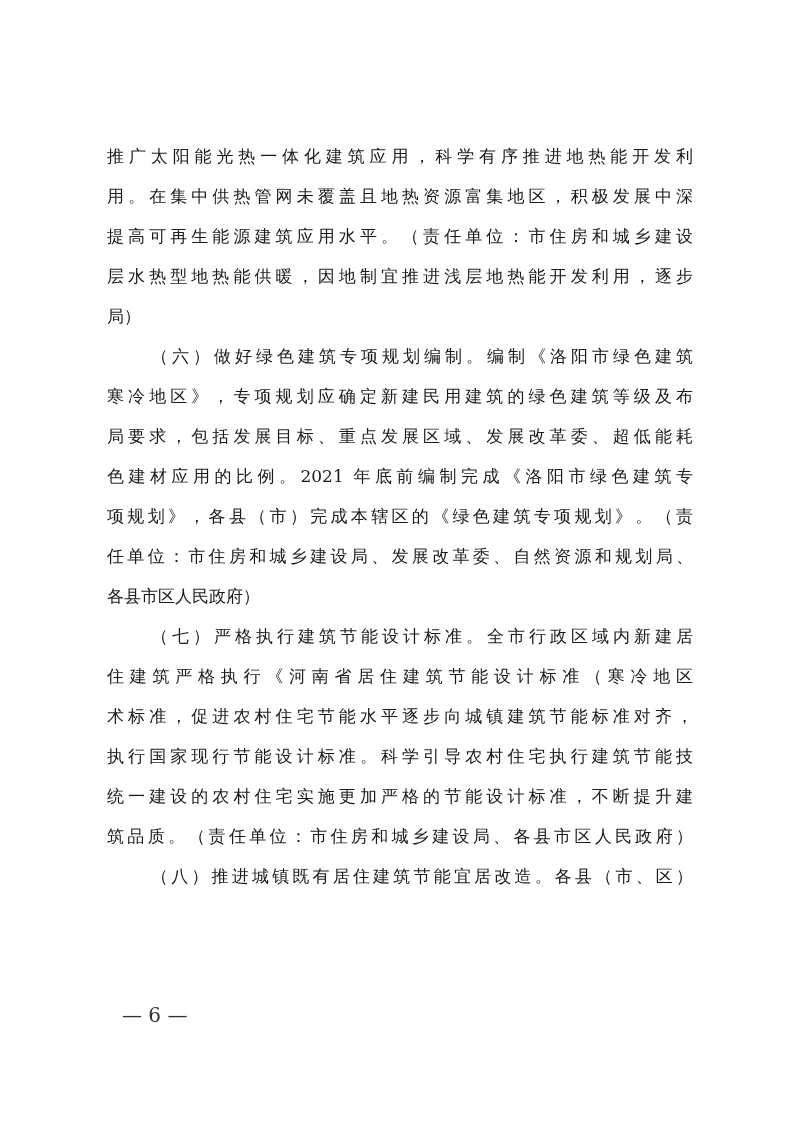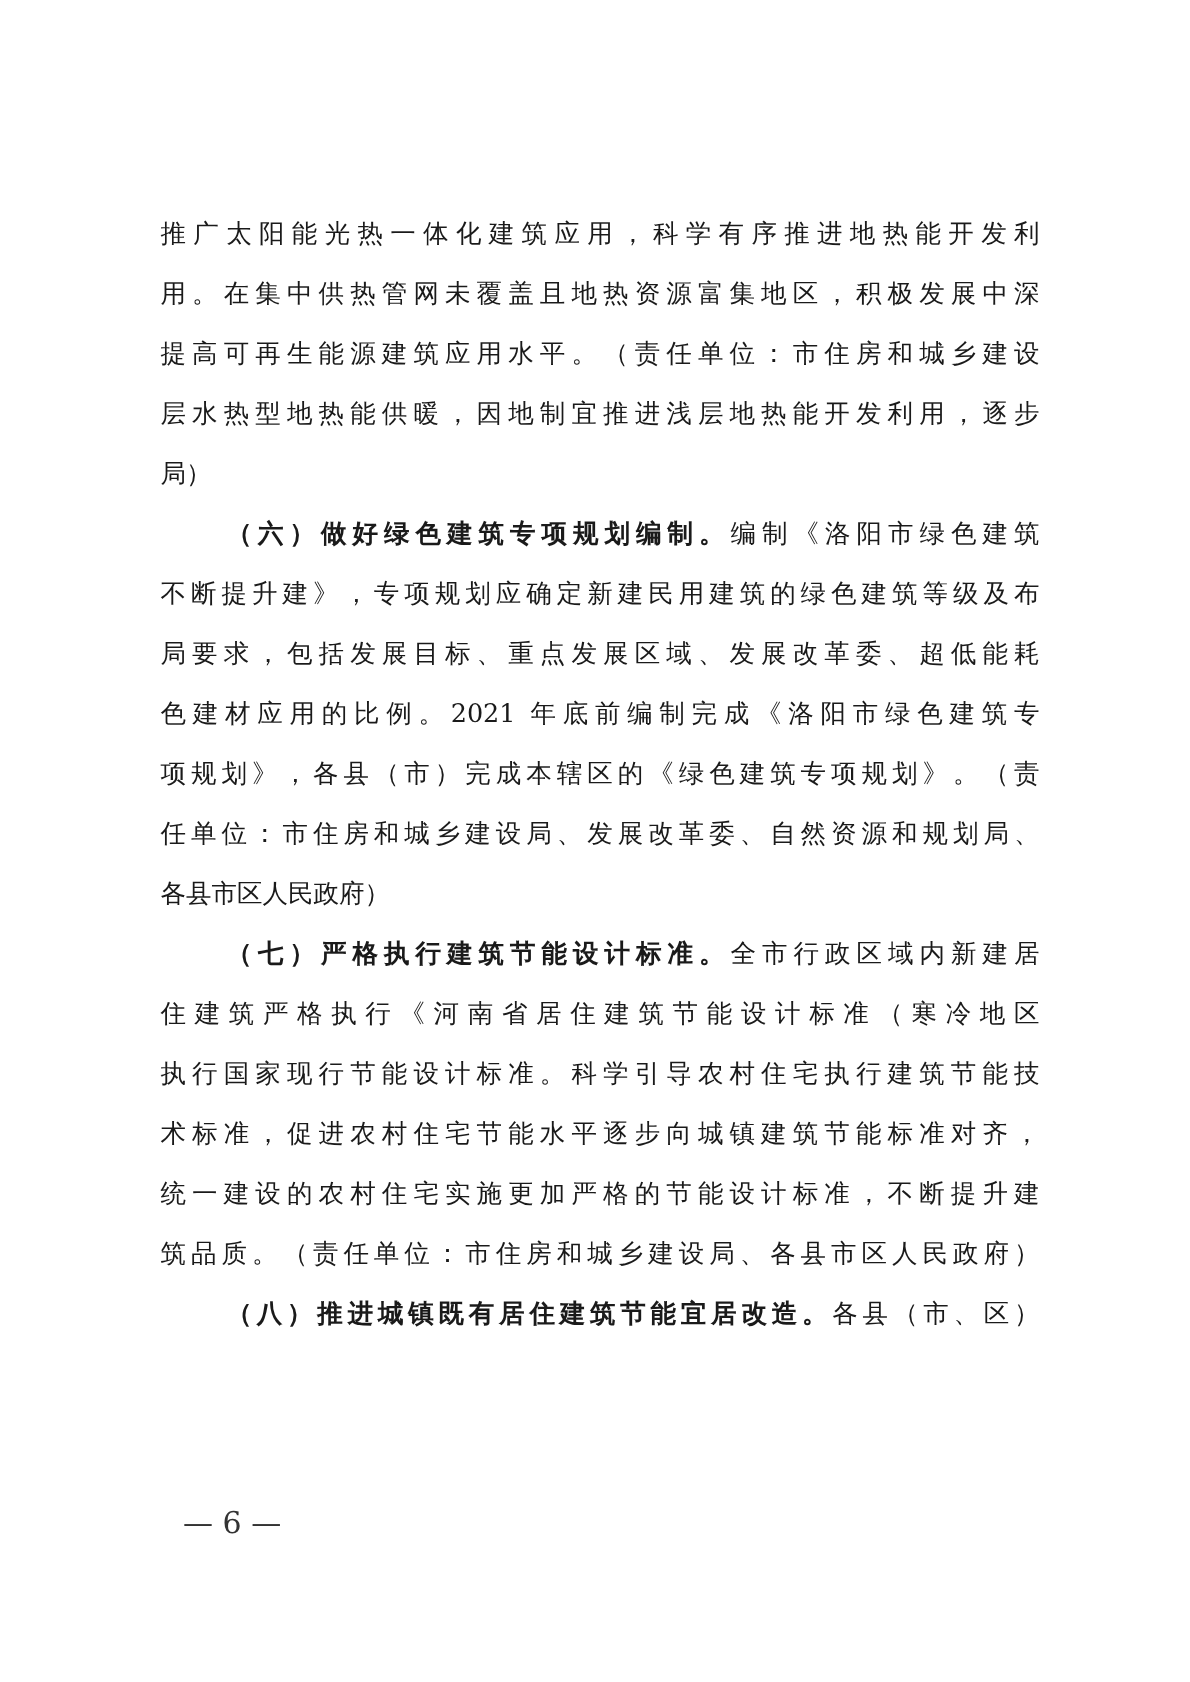--- a/index.html
+++ b/index.html
@@ -10,21 +10,21 @@
   .page-content {
     position: absolute; left: 107px; top: 136px; width: 586px;
   }
   .line {
     height: 40px; line-height: 40px; font-size: 17px;
     white-space: nowrap; text-align: justify; text-align-last: justify;
     letter-spacing: 0px;
   }
   .line.last { text-align-last: left; }
   .indent { padding-left: 44px; }
-  .bold { font-weight: bold; margin-top: 28px; }
+  .bold { font-weight: normal; margin-top: 28px; }
   .page-number {
     position: absolute; left: 122px; top: 1003px; font-size: 20px;
     font-family: "DejaVu Serif", serif; color: #333;
   }
 </style>
 </head>
 <body>
 
 <div class="page-content">
 
@@ -33,35 +33,35 @@
     <div class="line">用。在集中供热管网未覆盖且地热资源富集地区，积极发展中深</div>
     <div class="line">提高可再生能源建筑应用水平。（责任单位：市住房和城乡建设</div>
     <div class="line">层水热型地热能供暖，因地制宜推进浅层地热能开发利用，逐步</div>
     <div class="line last">局）</div>
   </div>
 
   <div>
     <div class="line indent">
       <span class="bold">（六）做好绿色建筑专项规划编制。</span><span>编制《洛阳市绿色建筑</span>
     </div>
-    <div class="line">不断提升建》，专项规划应确定新建民用建筑的绿色建筑等级及布</div>
+    <div class="line">寒冷地区》，专项规划应确定新建民用建筑的绿色建筑等级及布</div>
     <div class="line">局要求，包括发展目标、重点发展区域、发展改革委、超低能耗</div>
     <div class="line">色建材应用的比例。2021 年底前编制完成《洛阳市绿色建筑专</div>
     <div class="line">项规划》，各县（市）完成本辖区的《绿色建筑专项规划》。（责</div>
     <div class="line">任单位：市住房和城乡建设局、发展改革委、自然资源和规划局、</div>
     <div class="line last">各县市区人民政府）</div>
   </div>
 
   <div>
     <div class="line indent">
       <span class="bold">（七）严格执行建筑节能设计标准。</span><span>全市行政区域内新建居</span>
     </div>
     <div class="line">住建筑严格执行《河南省居住建筑节能设计标准（寒冷地区</div>
+    <div class="line">术标准，促进农村住宅节能水平逐步向城镇建筑节能标准对齐，</div>
     <div class="line">执行国家现行节能设计标准。科学引导农村住宅执行建筑节能技</div>
-    <div class="line">术标准，促进农村住宅节能水平逐步向城镇建筑节能标准对齐，</div>
     <div class="line">统一建设的农村住宅实施更加严格的节能设计标准，不断提升建</div>
     <div class="line">筑品质。（责任单位：市住房和城乡建设局、各县市区人民政府）</div>
   </div>
 
   <div>
     <div class="line indent">
       <span class="bold">（八）推进城镇既有居住建筑节能宜居改造。</span><span>各县（市、区）</span>
     </div>
   </div>
 

